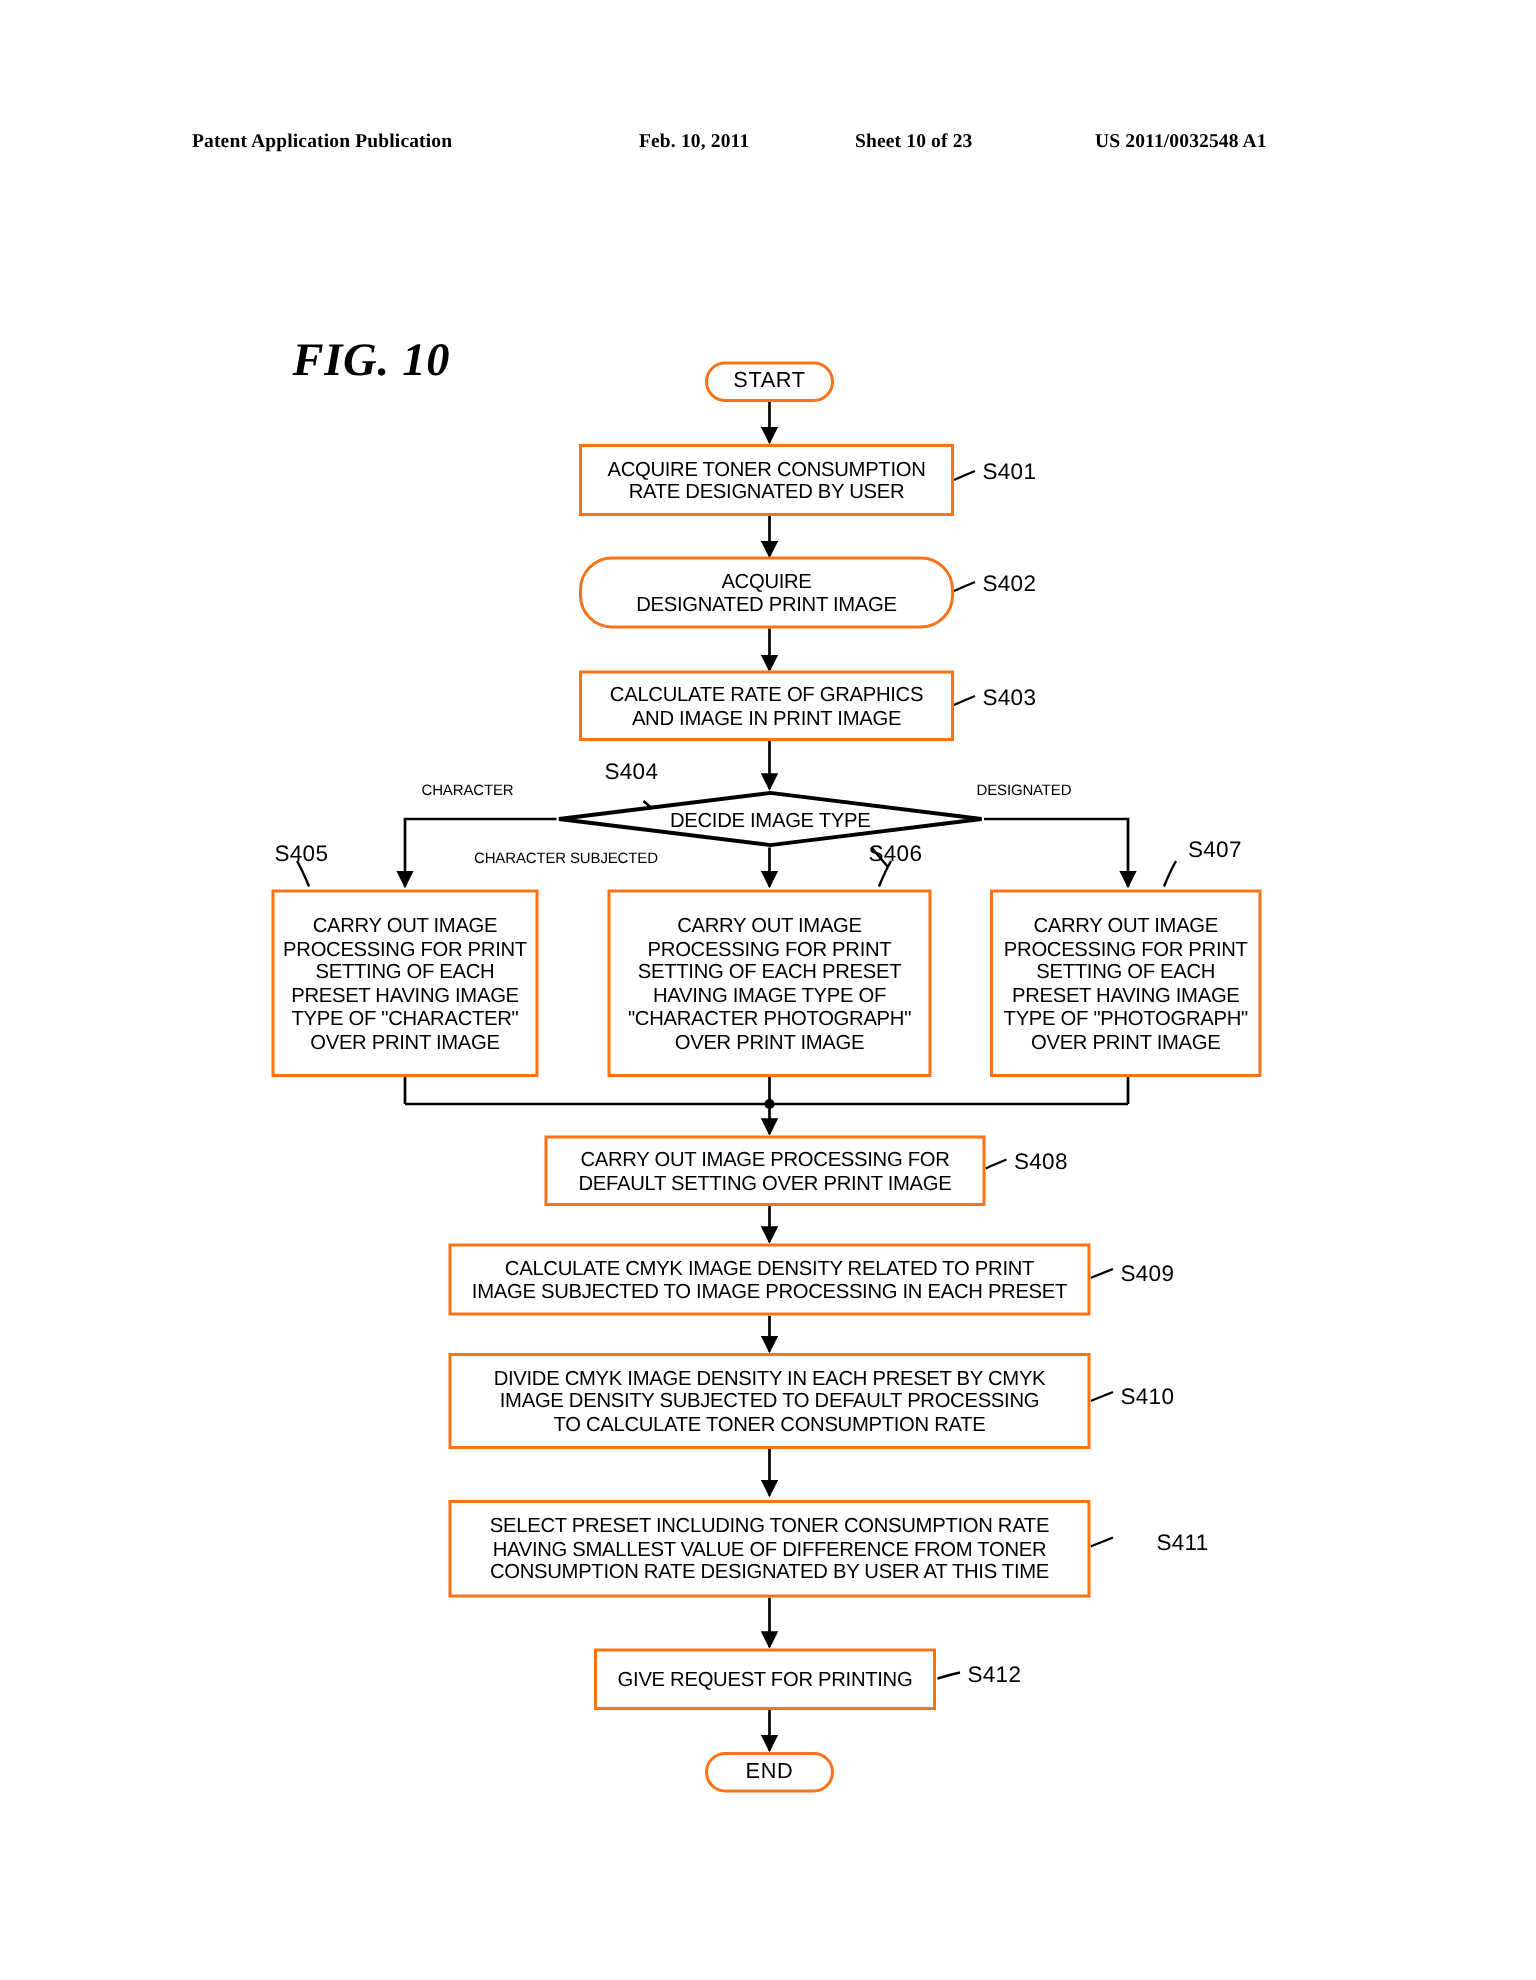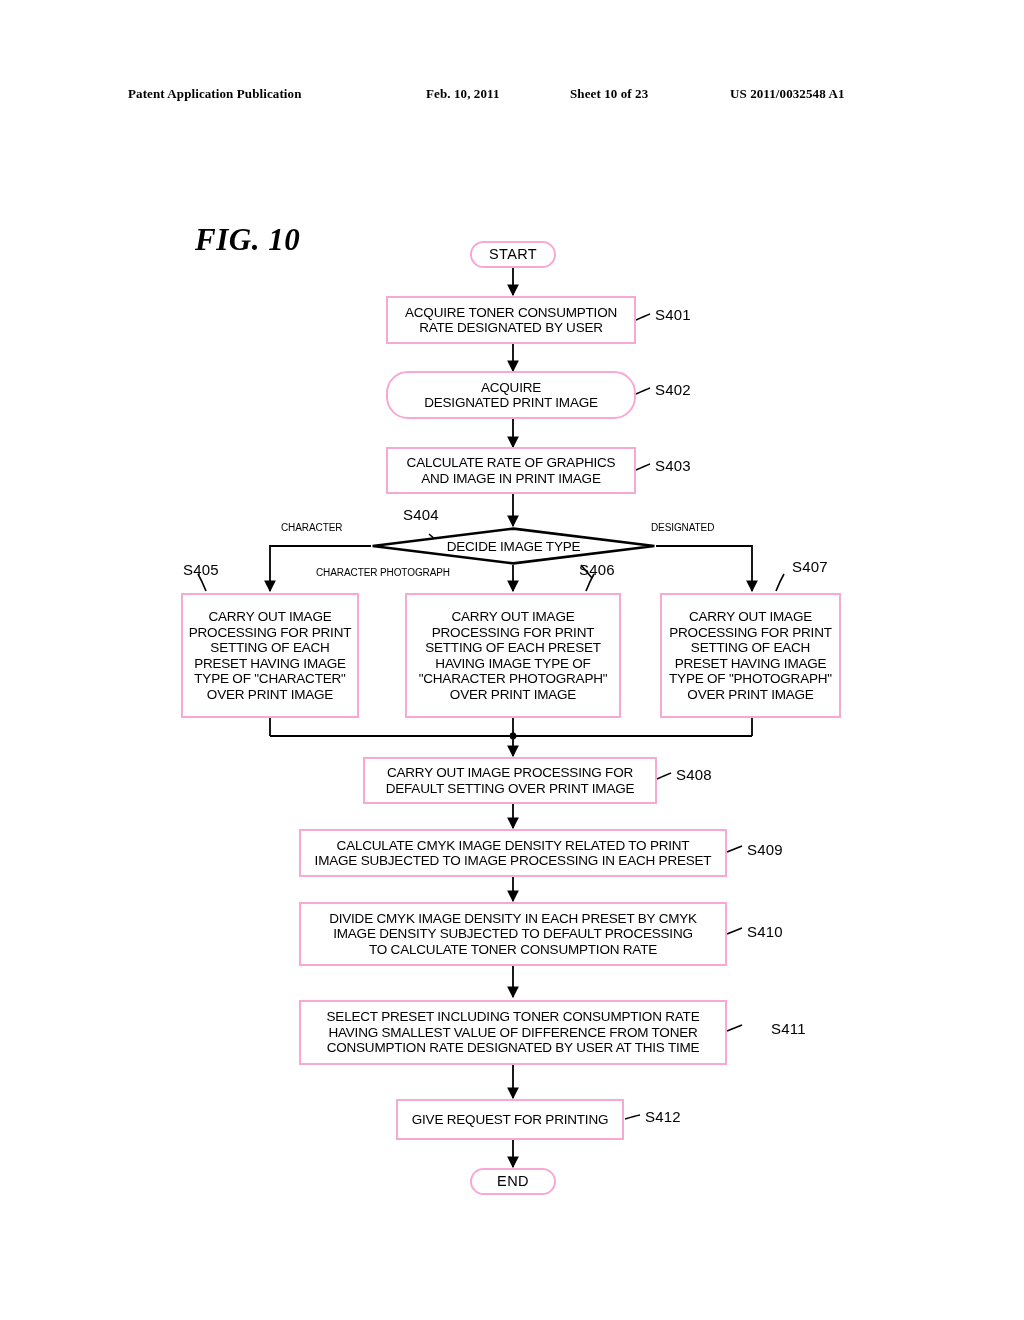--- a/index.html
+++ b/index.html
@@ -56,21 +56,21 @@
     width: 1024px;
     height: 1320px;
     pointer-events: none;
   }
 
   
   .node {
     position: absolute;
     box-sizing: border-box;
     background: #ffffff;
-    border: 2px solid #f9a8d4;
+    border: 2px solid #f97316;
     display: flex;
     align-items: center;
     justify-content: center;
     text-align: center;
     font-family: "Liberation Sans", sans-serif;
     font-size: 13.5px;
     line-height: 15.5px;
     letter-spacing: -0.2px;
     white-space: pre-line;
     padding: 2px 4px;
@@ -247,21 +247,21 @@
 
 <div id="node-s404">
   <svg class="dia-shape" viewBox="0 0 285 38" preserveAspectRatio="none" xmlns="http://www.w3.org/2000/svg">
     <polygon points="142.5,1.6 283.4,19 142.5,36.4 1.6,19" fill="#ffffff" stroke="#000000" stroke-width="2.6" vector-effect="non-scaling-stroke"></polygon>
   </svg>
   <div class="dia-text">DECIDE IMAGE TYPE</div>
 </div>
 
 <div class="branch-label" style="left:281px; top:522px;">CHARACTER</div>
 
-<div class="branch-label" style="left:316px; top:567px;">CHARACTER PHOTOGRAPH</div>
+<div class="branch-label" style="left:316px; top:567px;">CHARACTER SUBJECTED</div>
 
 <div class="branch-label" style="left:651px; top:522px;">DESIGNATED</div>
 
 <div class="steptag" style="left:655px; top:306px;">S401</div>
 <div class="steptag" style="left:655px; top:381px;">S402</div>
 <div class="steptag" style="left:655px; top:457px;">S403</div>
 
 <div class="steptag" style="left:403px; top:506px;">S404</div>
 
 <div class="steptag" style="left:183px; top:561px;">S405</div>

